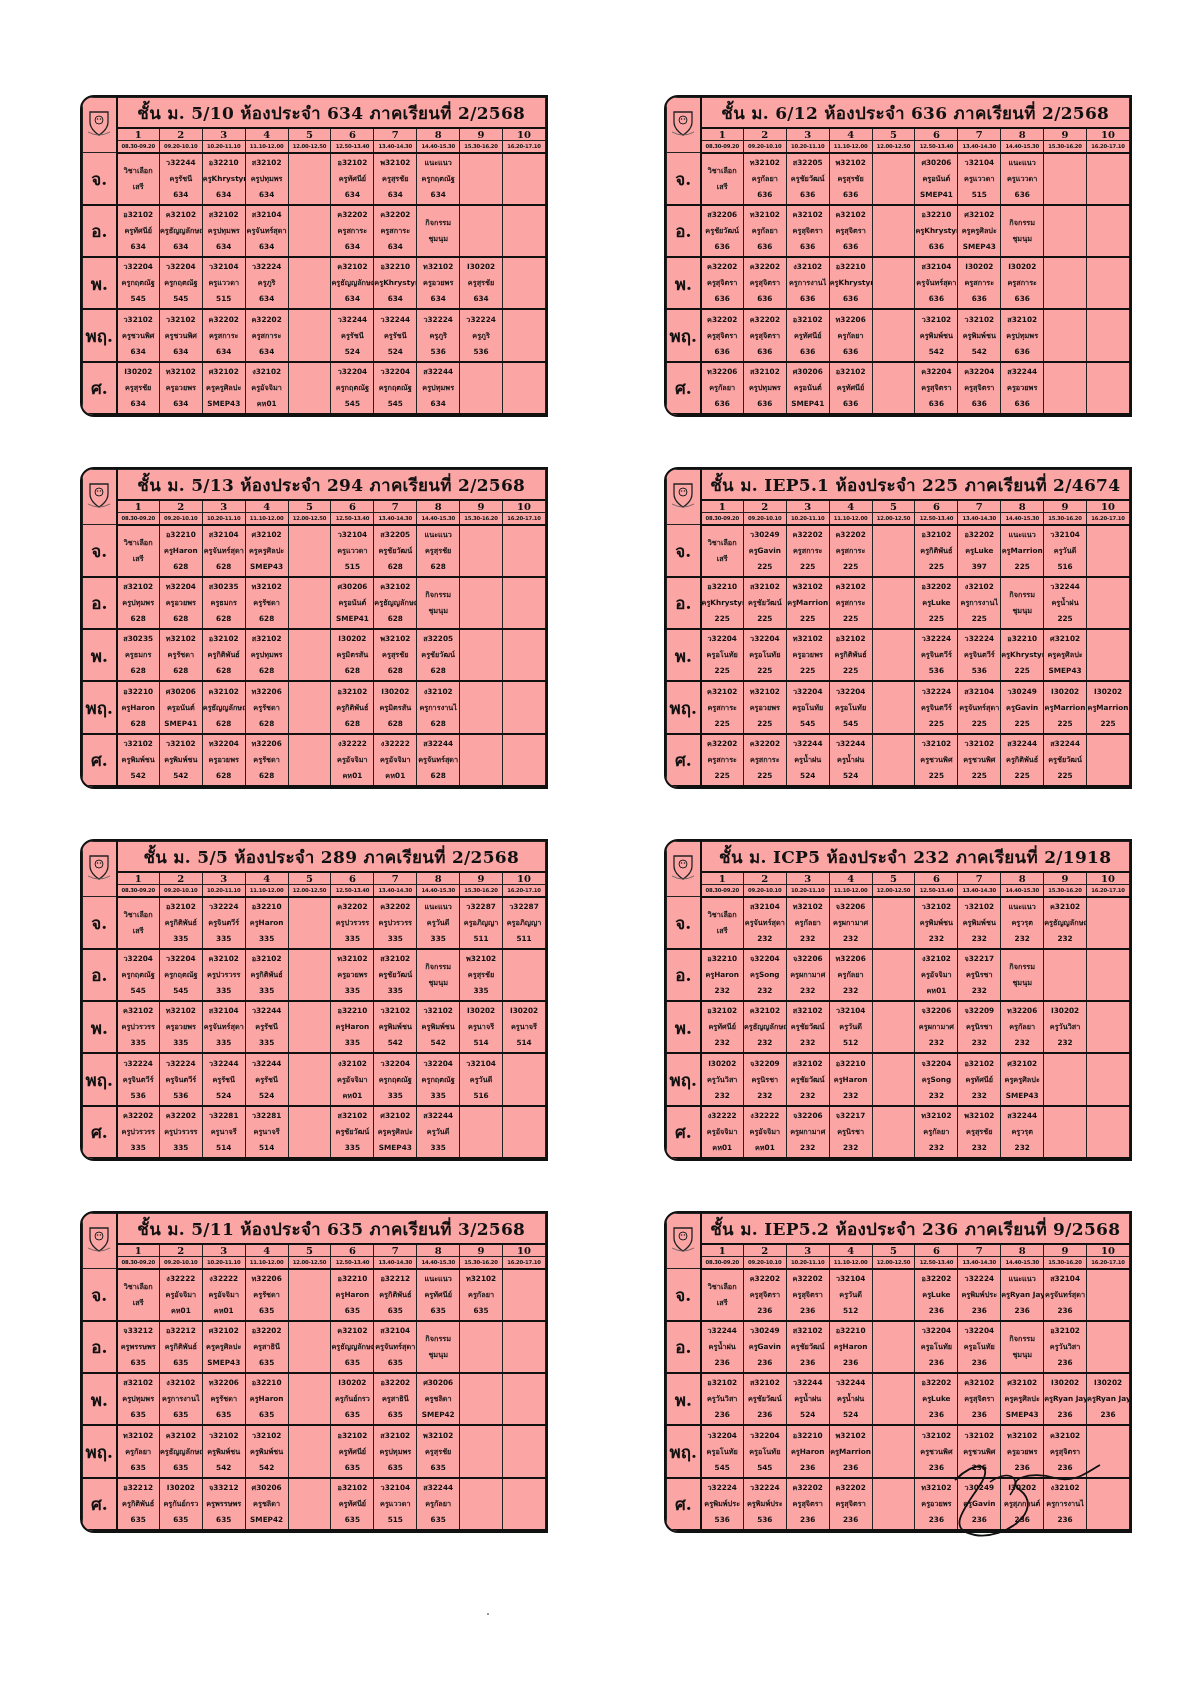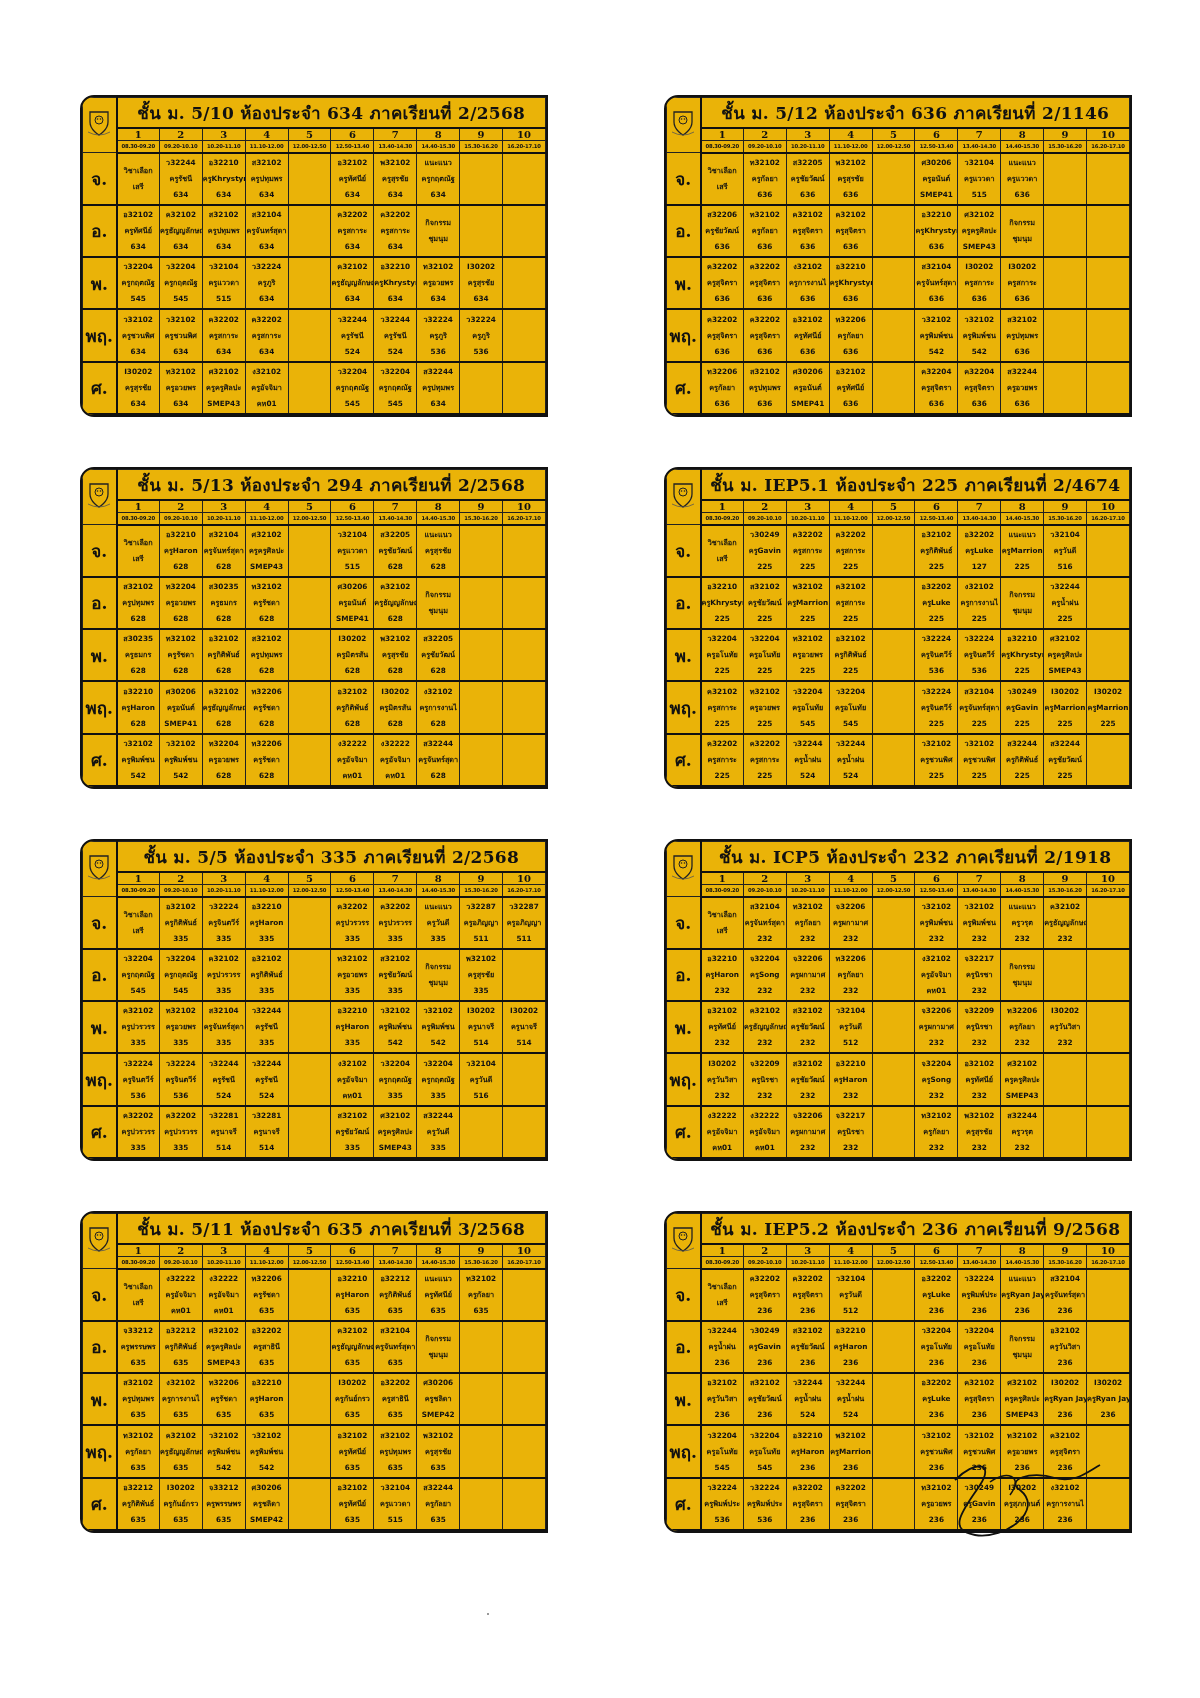--- a/index.html
+++ b/index.html
@@ -1,19 +1,19 @@
 <!DOCTYPE html>
 <html><head>
 <meta charset="utf-8">
 <style>
   * { box-sizing: border-box; margin: 0; padding: 0; }
   html, body { width: 1200px; height: 1698px; background: #fff; }
   body { position: relative; font-family: "DejaVu Sans", sans-serif; color: #111; overflow: hidden; }
   .grid { position: absolute; left: 80px; top: 95px; width: 1060px; display: grid; grid-template-columns: 468px 468px; column-gap: 116px; row-gap: 50px; }
-  .tt { width: 468px; height: 322px; border: 2px solid #111; border-radius: 14px 0 0 14px; position: relative; overflow: hidden; background: #eab308; }
+  .tt { width: 468px; height: 322px; border: 2px solid #111; border-radius: 14px 0 0 14px; position: relative; overflow: hidden; background: #fca5a5; }
   .tt table { width: 100%; height: 100%; border-collapse: collapse; table-layout: fixed; }
   .tt td { border: 1px solid #222; text-align: center; vertical-align: middle; padding: 0; }
   .title-cell { height: 30px; font-family: "DejaVu Serif", serif; font-weight: bold; font-size: 17px; letter-spacing: 0.3px; white-space: nowrap; overflow: hidden; border-bottom: 2px solid #111 !important; }
   .period-cell { height: 13px; font-family: "DejaVu Serif", serif; font-weight: bold; font-size: 10px; line-height: 11px; }
   .time-cell { height: 12px; font-size: 5.3px; font-weight: bold; white-space: nowrap; overflow: hidden; letter-spacing: -0.2px; border-bottom: 2px solid #111 !important; }
   .logo-cell { width: 34px; border-right: 2px solid #111 !important; }
   .logo { width: 26px; height: 30px; margin: 0 auto; }
   .day-cell { width: 34px; font-family: "DejaVu Serif", serif; font-weight: bold; font-size: 17px; border-right: 2px solid #111 !important; white-space: nowrap; }
   .day-row td { border-bottom: 2px solid #111; }
   .slot { font-size: 7.3px; line-height: 16px; font-weight: bold; white-space: nowrap; overflow: hidden; }
@@ -360,21 +360,21 @@
         </colgroup>
         <tbody>
           <tr>
             <td class="logo-cell" rowspan="3"><svg class="logo" viewBox="0 0 26 30">
                 <path d="M4 4 L22 4 L22 14 C22 22 13 27 13 27 C13 27 4 22 4 14 Z" fill="none" stroke="#222" stroke-width="1.3"></path>
                 <circle cx="13" cy="12" r="4" fill="none" stroke="#222" stroke-width="1"></circle>
                 <circle cx="11.5" cy="11" r="0.8" fill="#222"></circle>
                 <circle cx="14.5" cy="11" r="0.8" fill="#222"></circle>
                 <path d="M2 24 Q13 30 24 24" fill="none" stroke="#555" stroke-width="0.8"></path>
               </svg></td>
-            <td class="title-cell" colspan="10">ชั้น ม. 5/12 ห้องประจำ 636 ภาคเรียนที่ 2/1146</td>
+            <td class="title-cell" colspan="10">ชั้น ม. 6/12 ห้องประจำ 636 ภาคเรียนที่ 2/2568</td>
           </tr>
           <tr>
             <td class="period-cell">1</td>
             <td class="period-cell">2</td>
             <td class="period-cell">3</td>
             <td class="period-cell">4</td>
             <td class="period-cell">5</td>
             <td class="period-cell">6</td>
             <td class="period-cell">7</td>
             <td class="period-cell">8</td>
@@ -1057,21 +1057,21 @@
               <span></span>
             </td>
             <td class="slot">
               <span>อ32102</span>
               <span>ครูกิติพันธ์</span>
               <span>225</span>
             </td>
             <td class="slot">
               <span>อ32202</span>
               <span>ครูLuke</span>
-              <span>127</span>
+              <span>397</span>
             </td>
             <td class="slot">
               <span>แนะแนว</span>
               <span>ครูMarrion</span>
               <span>225</span>
             </td>
             <td class="slot">
               <span>ว32104</span>
               <span>ครูวันดี</span>
               <span>516</span>
@@ -1314,21 +1314,21 @@
         </colgroup>
         <tbody>
           <tr>
             <td class="logo-cell" rowspan="3"><svg class="logo" viewBox="0 0 26 30">
                 <path d="M4 4 L22 4 L22 14 C22 22 13 27 13 27 C13 27 4 22 4 14 Z" fill="none" stroke="#222" stroke-width="1.3"></path>
                 <circle cx="13" cy="12" r="4" fill="none" stroke="#222" stroke-width="1"></circle>
                 <circle cx="11.5" cy="11" r="0.8" fill="#222"></circle>
                 <circle cx="14.5" cy="11" r="0.8" fill="#222"></circle>
                 <path d="M2 24 Q13 30 24 24" fill="none" stroke="#555" stroke-width="0.8"></path>
               </svg></td>
-            <td class="title-cell" colspan="10">ชั้น ม. 5/5 ห้องประจำ 335 ภาคเรียนที่ 2/2568</td>
+            <td class="title-cell" colspan="10">ชั้น ม. 5/5 ห้องประจำ 289 ภาคเรียนที่ 2/2568</td>
           </tr>
           <tr>
             <td class="period-cell">1</td>
             <td class="period-cell">2</td>
             <td class="period-cell">3</td>
             <td class="period-cell">4</td>
             <td class="period-cell">5</td>
             <td class="period-cell">6</td>
             <td class="period-cell">7</td>
             <td class="period-cell">8</td>

